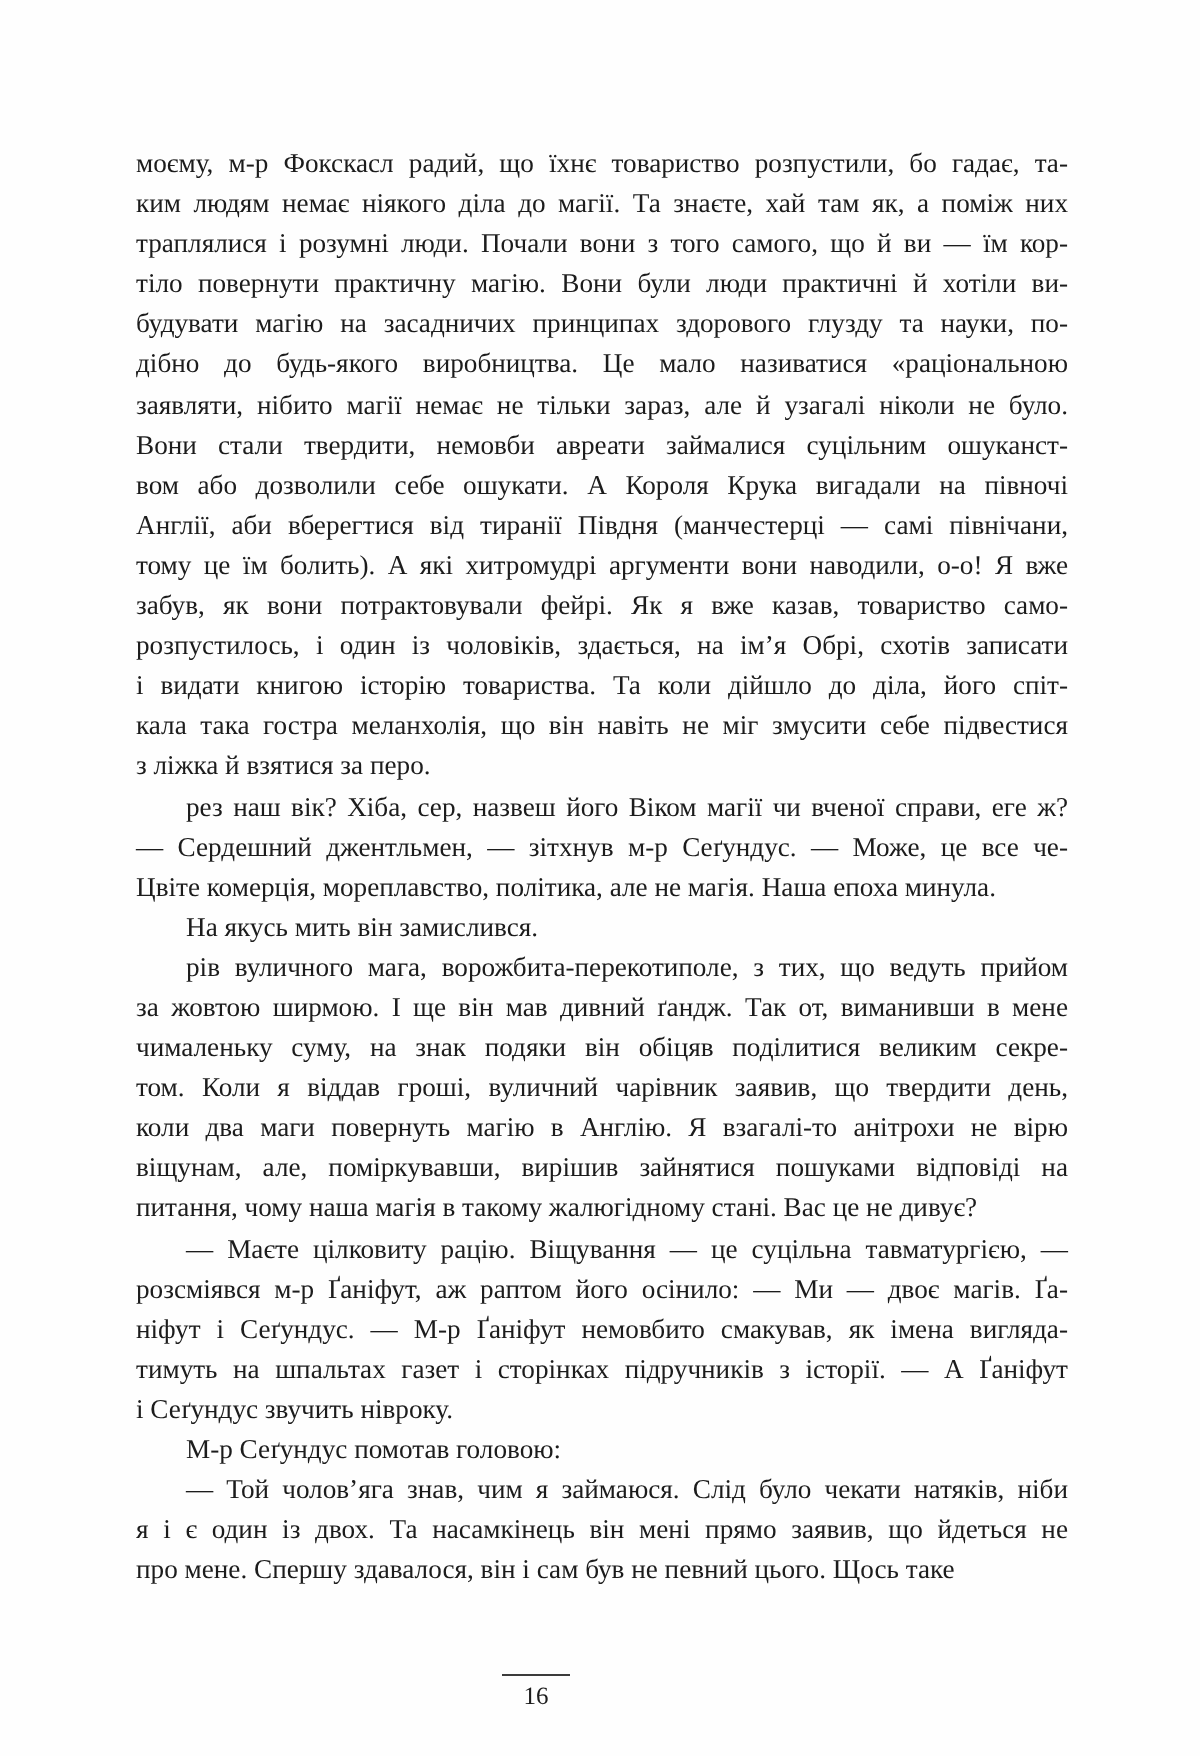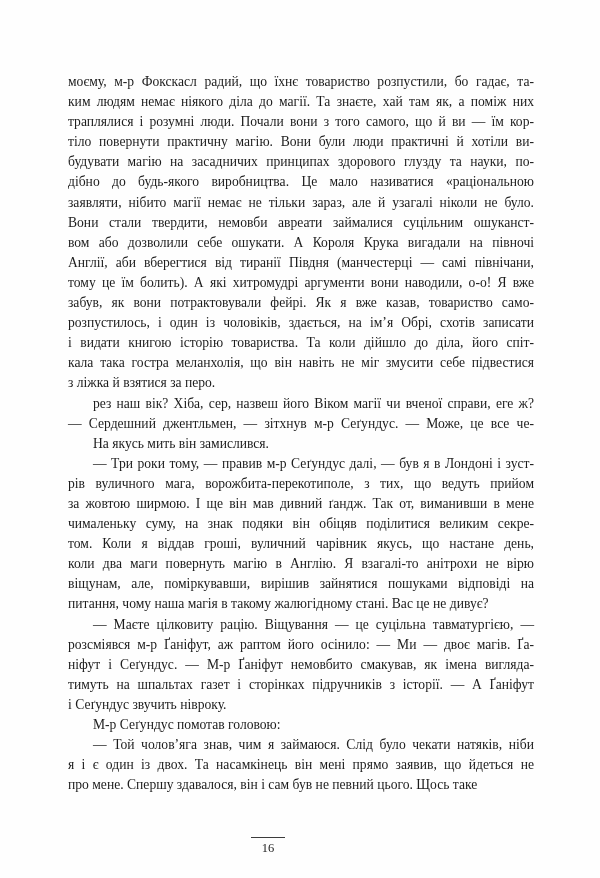--- a/index.html
+++ b/index.html
@@ -76,30 +76,30 @@
         <div class="line">тому це їм болить). А які хитромудрі аргументи вони наводили, о-о! Я вже</div>
         <div class="line">забув, як вони потрактовували фейрі. Як я вже казав, товариство само-</div>
         <div class="line">розпустилось, і один із чоловіків, здається, на ім’я Обрі, схотів записати</div>
         <div class="line">і видати книгою історію товариства. Та коли дійшло до діла, його спіт-</div>
         <div class="line">кала така гостра меланхолія, що він навіть не міг змусити себе підвестися</div>
         <div class="line last">з ліжка й взятися за перо.</div>
       </div>
       <div class="paragraph indent">
         <div class="line">рез наш вік? Хіба, сер, назвеш його Віком магії чи вченої справи, еге ж?</div>
         <div class="line">— Сердешний джентльмен, — зітхнув м-р Сеґундус. — Може, це все че-</div>
+        <div class="line last">Цвіте комерція, мореплавство, політика, але не магія. Наша епоха минула.</div>
       </div>
       <div class="paragraph indent">
         <div class="line last">На якусь мить він замислився.</div>
       </div>
       <div class="paragraph indent">
-        <div class="line">— Три роки тому, — правив м-р Сеґундус далі, — був я в Лондоні і зуст-</div>
         <div class="line">рів вуличного мага, ворожбита-перекотиполе, з тих, що ведуть прийом</div>
         <div class="line">за жовтою ширмою. І ще він мав дивний ґандж. Так от, виманивши в мене</div>
         <div class="line">чималеньку суму, на знак подяки він обіцяв поділитися великим секре-</div>
-        <div class="line">том. Коли я віддав гроші, вуличний чарівник якусь, що настане день,</div>
+        <div class="line">том. Коли я віддав гроші, вуличний чарівник заявив, що твердити день,</div>
         <div class="line">коли два маги повернуть магію в Англію. Я взагалі-то анітрохи не вірю</div>
         <div class="line">віщунам, але, поміркувавши, вирішив зайнятися пошуками відповіді на</div>
         <div class="line last">питання, чому наша магія в такому жалюгідному стані. Вас це не дивує?</div>
       </div>
       <div class="paragraph indent">
         <div class="line">— Маєте цілковиту рацію. Віщування — це суцільна тавматургією, —</div>
         <div class="line">розсміявся м-р Ґаніфут, аж раптом його осінило: — Ми — двоє магів. Ґа-</div>
         <div class="line">ніфут і Сеґундус. — М-р Ґаніфут немовбито смакував, як імена вигляда-</div>
         <div class="line">тимуть на шпальтах газет і сторінках підручників з історії. — А Ґаніфут</div>
         <div class="line last">і Сеґундус звучить нівроку.</div>

